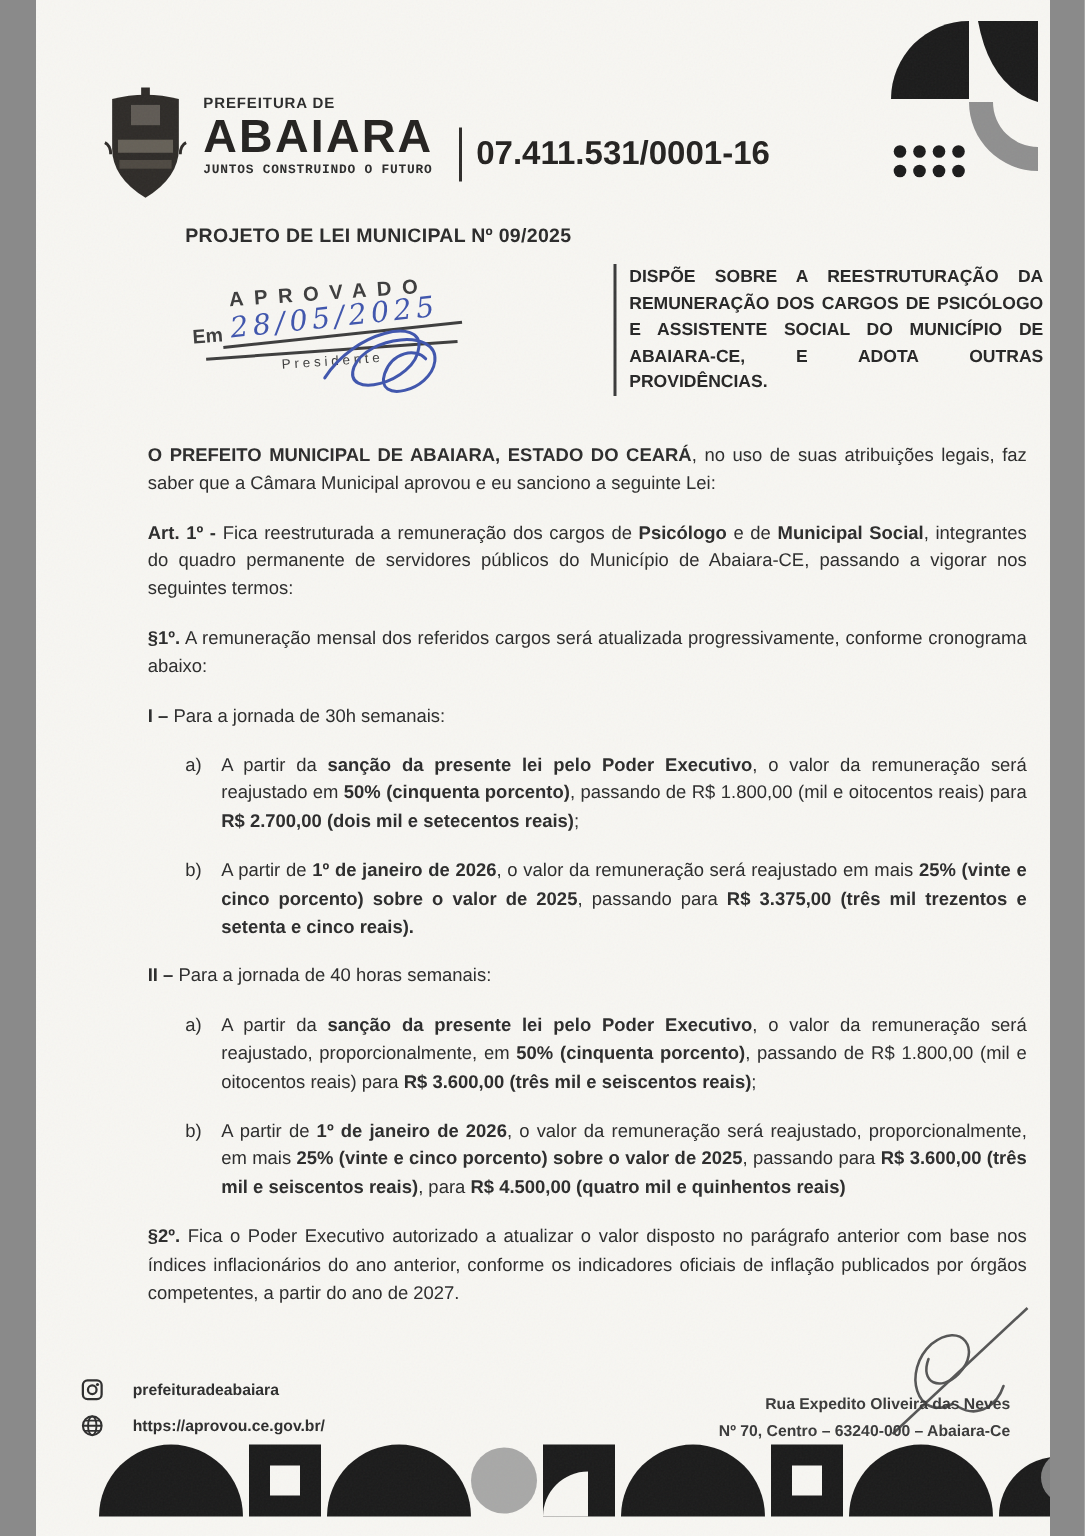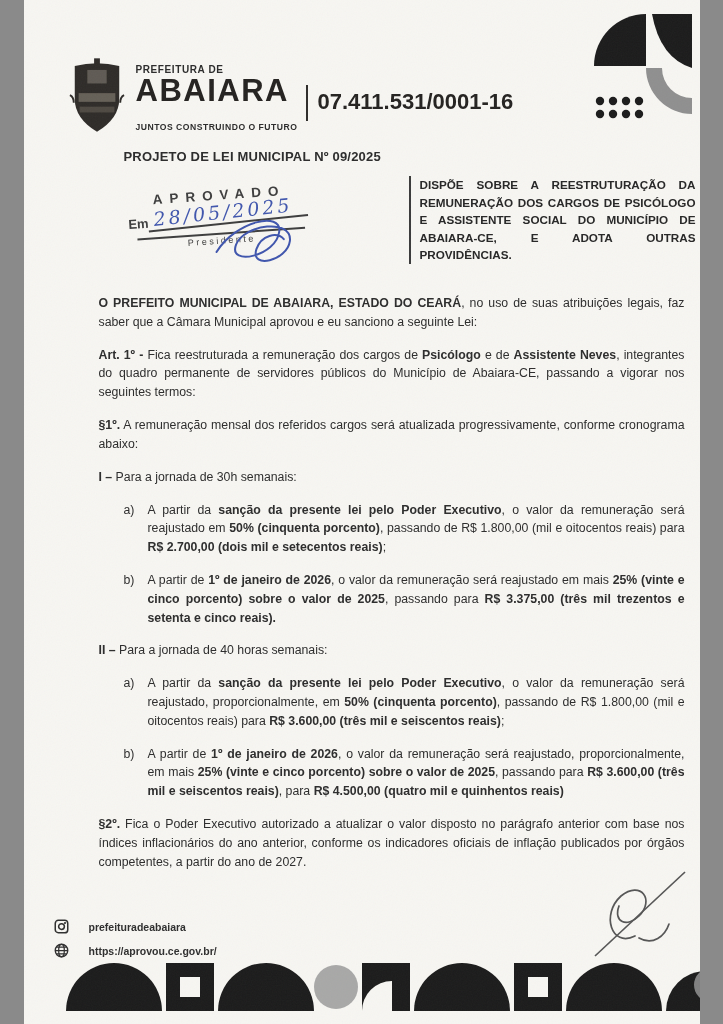--- a/index.html
+++ b/index.html
@@ -6,21 +6,21 @@
   .page{position:relative;width:676px;height:1024px;margin:0 auto;background:#f7f6f2;
         font-family:"Liberation Sans",sans-serif;color:#2b2b2b;overflow:hidden;}
   .b{font-weight:700;}
 
   
   .brand{position:absolute;left:44px;top:58px;display:flex;gap:10px;}
   .shield{width:58px;height:78px;flex:none;}
   .brand-text{padding-top:6px;}
   .brand-top{font-size:10px;font-weight:700;letter-spacing:.6px;}
   .brand-name{font-size:31px;font-weight:800;letter-spacing:1.5px;line-height:1.02;color:#242220;}
-  .brand-slogan{font-size:8.6px;font-weight:700;letter-spacing:.5px;margin-top:15px;}
+  .brand-slogan{font-size:8.6px;font-weight:700;letter-spacing:.5px;margin-top:1px;font-family:Liberation Mono, monospace;}
   .cnpj-sep{position:absolute;left:282px;top:85px;width:2.5px;height:36px;background:#2e2c2a;}
   .cnpj{position:absolute;left:294px;top:89px;font-size:22px;font-weight:700;color:#242220;}
   .corner{position:absolute;right:4px;top:4px;}
 
   
   .title{position:absolute;left:75px;top:149px;font-size:13px;font-weight:700;letter-spacing:.2px;margin-left:25px;}
 
   
   .stamp{position:absolute;left:104px;top:186px;transform:rotate(-4deg);color:#3d3d3d;width:230px;}
   .stamp-label{font-size:13.5px;font-weight:600;letter-spacing:7px;margin-left:26px;}
@@ -107,21 +107,21 @@
     <div class="stamp-role">Presidente</div>
     <svg class="stamp-sig" width="130" height="62" viewBox="0 0 130 62">
       <path d="M8 38 C30 8 76 2 72 22 C68 46 18 54 28 32 C38 12 86 10 82 32 C78 52 40 58 48 38 C54 24 70 22 76 30" stroke="#3f55ad" stroke-width="2" fill="none" stroke-linecap="round"></path>
     </svg>
   </div>
 
   <div class="summary">DISPÕE SOBRE A REESTRUTURAÇÃO DA REMUNERAÇÃO DOS CARGOS DE PSICÓLOGO E ASSISTENTE SOCIAL DO MUNICÍPIO DE ABAIARA-CE, E ADOTA OUTRAS PROVIDÊNCIAS.</div>
 
   <div class="content">
     <p class="para"><span class="b">O PREFEITO MUNICIPAL DE ABAIARA, ESTADO DO CEARÁ</span><span>, no uso de suas atribuições legais, faz saber que a Câmara Municipal aprovou e eu sanciono a seguinte Lei:</span></p>
-    <p class="para"><span class="b">Art. 1º - </span><span>Fica reestruturada a remuneração dos cargos de </span><span class="b">Psicólogo</span><span> e de </span><span class="b">Assistente Neves</span><span>, integrantes do quadro permanente de servidores públicos do Município de Abaiara-CE, passando a vigorar nos seguintes termos:</span></p>
+    <p class="para"><span class="b">Art. 1º - </span><span>Fica reestruturada a remuneração dos cargos de </span><span class="b">Psicólogo</span><span> e de </span><span class="b">Municipal Social</span><span>, integrantes do quadro permanente de servidores públicos do Município de Abaiara-CE, passando a vigorar nos seguintes termos:</span></p>
     <p class="para"><span class="b">§1º.</span><span> A remuneração mensal dos referidos cargos será atualizada progressivamente, conforme cronograma abaixo:</span></p>
     <p class="heading"><span class="b">I – </span><span>Para a jornada de 30h semanais:</span></p>
     <div class="li">
       <span class="marker">a)</span>
       <span class="litext"><span>A partir da </span><span class="b">sanção da presente lei pelo Poder Executivo</span><span>, o valor da remuneração será reajustado em </span><span class="b">50% (cinquenta porcento)</span><span>, passando de R$ 1.800,00 (mil e oitocentos reais) para </span><span class="b">R$ 2.700,00 (dois mil e setecentos reais)</span><span>;</span></span>
     </div>
     <div class="li">
       <span class="marker">b)</span>
       <span class="litext"><span>A partir de </span><span class="b">1º de janeiro de 2026</span><span>, o valor da remuneração será reajustado em mais </span><span class="b">25% (vinte e cinco porcento) sobre o valor de 2025</span><span>, passando para </span><span class="b">R$ 3.375,00 (três mil trezentos e setenta e cinco reais).</span></span>
     </div>
@@ -154,20 +154,24 @@
     <div class="social-row">
       <svg width="15" height="15" viewBox="0 0 24 24">
         <circle cx="12" cy="12" r="10" fill="none" stroke="#2e2e2e" stroke-width="2.2"></circle>
         <ellipse cx="12" cy="12" rx="4.5" ry="10" fill="none" stroke="#2e2e2e" stroke-width="2"></ellipse>
         <path d="M2 12 H22 M3.5 6.5 H20.5 M3.5 17.5 H20.5" stroke="#2e2e2e" stroke-width="2" fill="none"></path>
       </svg>
       <span>https://aprovou.ce.gov.br/</span>
     </div>
   </div>
 
+  <div class="footer-address">
+    <div>Rua Expedito Oliveira das Neves</div>
+    <div>Nº 70, Centro – 63240-000 – Abaiara-Ce</div>
+  </div>
 
   <svg class="strip" width="655" height="52" viewBox="0 0 655 52">
     <g fill="#1b1b1b">
       <path d="M0 50 A48 48 0 0 1 48 2 L48 50 Z"></path>
       <path d="M48 2 A48 48 0 0 1 96 50 H48 Z"></path>
       <rect x="100" y="2" width="48" height="48"></rect>
       <path d="M152 50 A48 48 0 0 1 200 2 L200 50 Z"></path>
       <path d="M200 2 A48 48 0 0 1 248 50 H200 Z"></path>
       <path d="M296 2 H344 V50 H296 Z"></path>
       <path d="M348 50 A48 48 0 0 1 396 2 L396 50 Z"></path>

